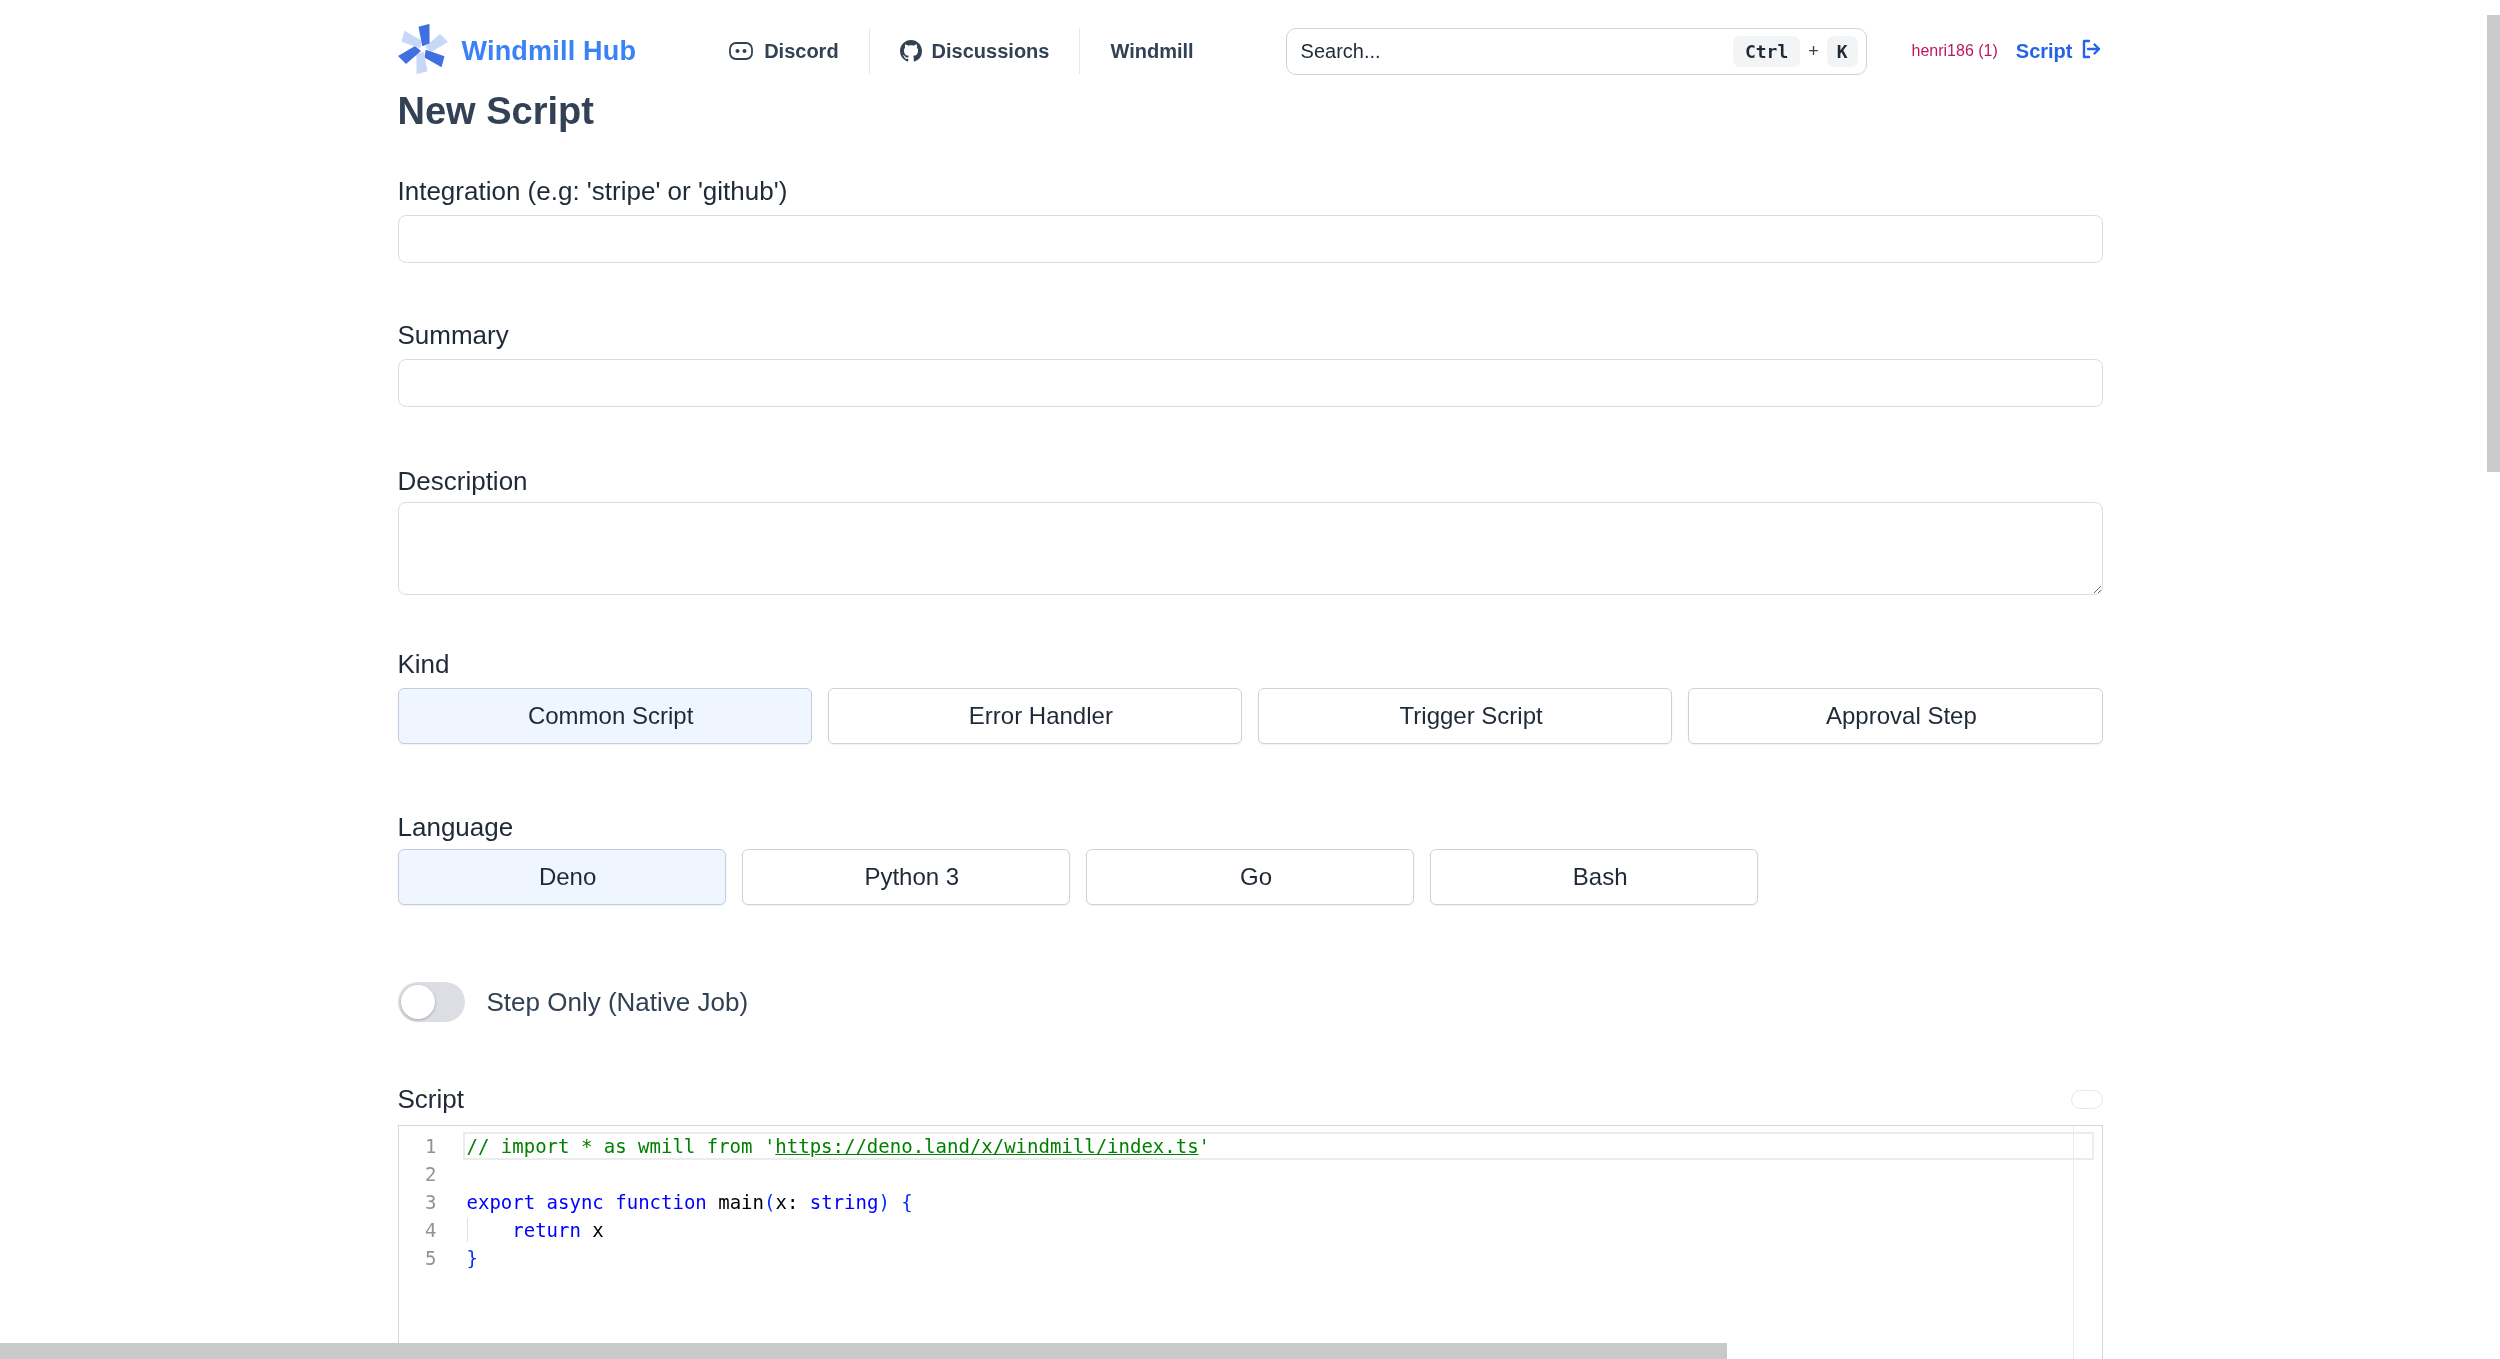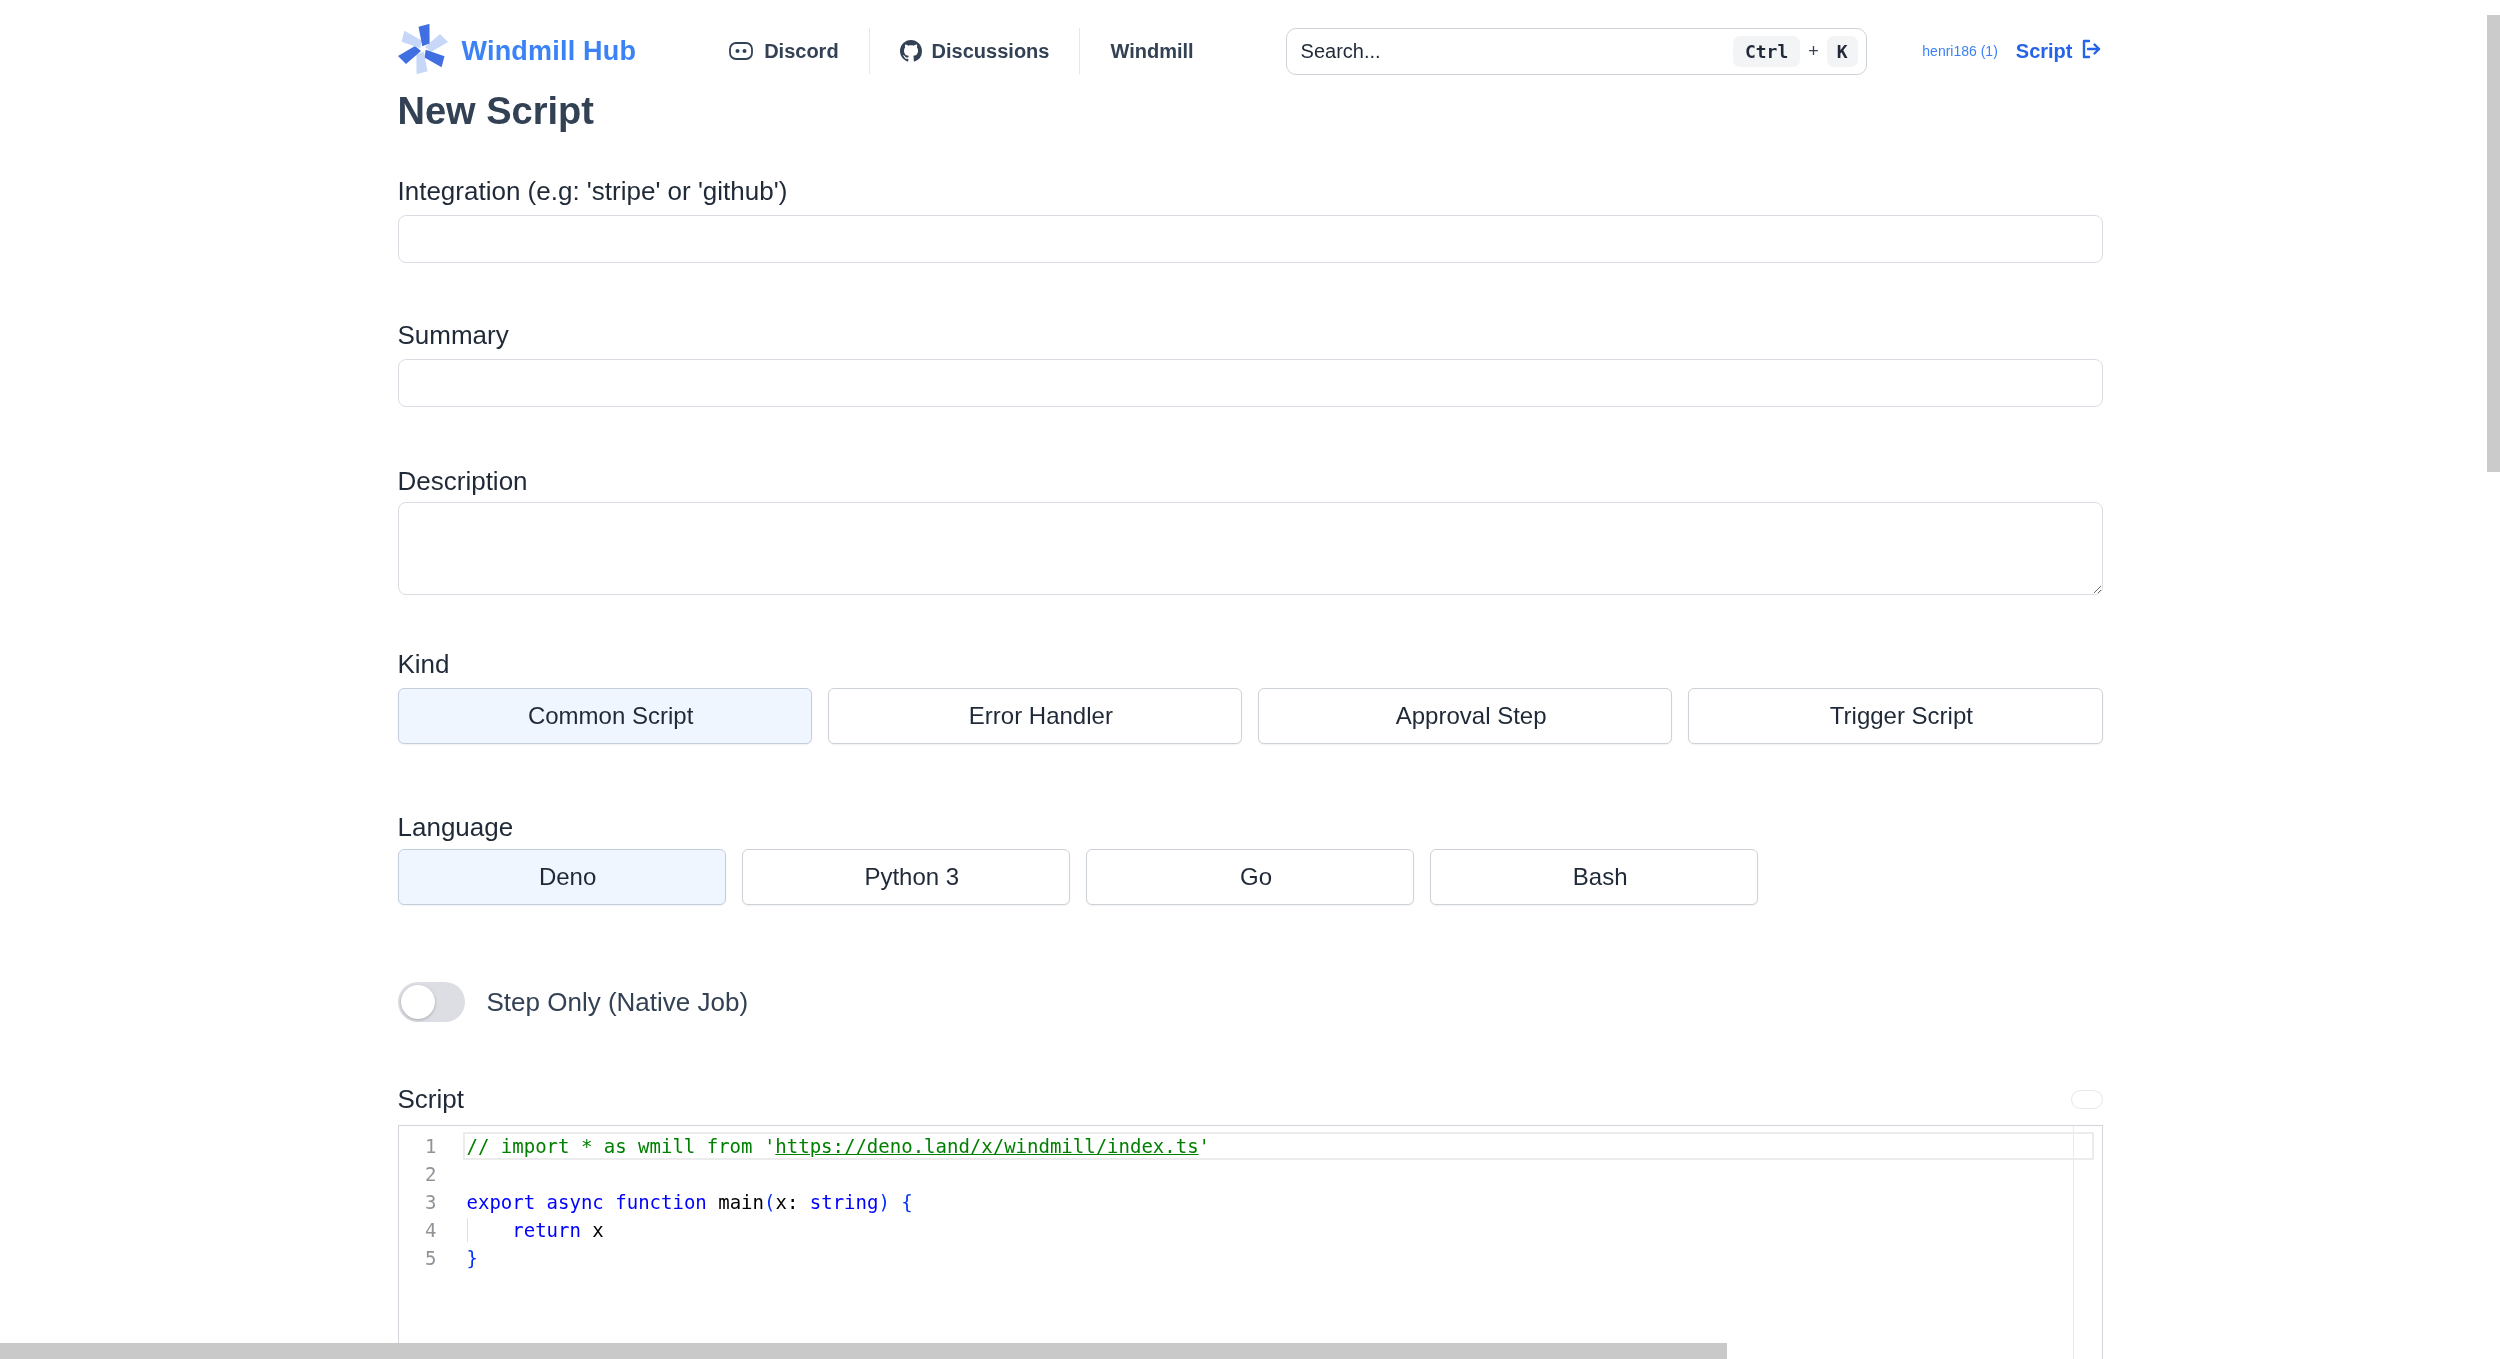--- a/index.html
+++ b/index.html
@@ -22,21 +22,21 @@
                 background:#fff; }
   .search-input { border:none; outline:none; flex:1; font-size:20px; color:#1f2937;
                   font-family:"Liberation Sans", sans-serif; background:transparent; }
   .search-input::placeholder { color:#1f2937; opacity:1; }
   .kbd { background:#f3f4f6; border-radius:7px; padding:5px 12px; font-family:"DejaVu Sans Mono", monospace;
          font-size:18px; font-weight:700; color:#1f2937; }
   .kbd-k { padding:5px 10px; }
   .kbd-plus { margin:0 8px; font-size:18px; color:#374151; }
 
   .user-zone { margin-left:auto; display:flex; align-items:center; gap:18px; }
-  .user-name { font-size:14px; color:#3b82f6; }
+  .user-name { font-size:16px; color:#be185d; }
   .logout { display:flex; align-items:center; gap:6px; color:#2563eb; font-size:20px;
             font-weight:700; cursor:pointer; }
 
   
   .page-title { font-size:38px; font-weight:700; color:#334155; margin-top:15px; }
 
   .field { margin-top:54px; }
   .field-first { margin-top:43px; }
   .field-label { display:block; font-size:26px; color:#1f2937; margin-bottom:8px; }
   .text-input { width:100%; height:48px; border:1px solid #d9dde3; border-radius:8px;
@@ -171,22 +171,22 @@
   <div class="field" style="margin-top:59px;">
     <label class="field-label" style="margin-bottom:5px;">Description</label>
     <textarea class="textarea" style=""></textarea>
   </div>
 
   <div class="field">
     <label class="field-label">Kind</label>
     <div class="btn-row cols4">
       <div class="choice-btn selected">Common Script</div>
       <div class="choice-btn">Error Handler</div>
+      <div class="choice-btn">Trigger Script</div>
       <div class="choice-btn">Approval Step</div>
-      <div class="choice-btn">Trigger Script</div>
     </div>
   </div>
 
   <div class="field" style="margin-top:68px;">
     <label class="field-label" style="margin-bottom:6px;">Language</label>
     <div class="btn-row cols5">
       <div class="choice-btn selected">Deno</div>
       <div class="choice-btn">Python 3</div>
       <div class="choice-btn">Go</div>
       <div class="choice-btn">Bash</div>

